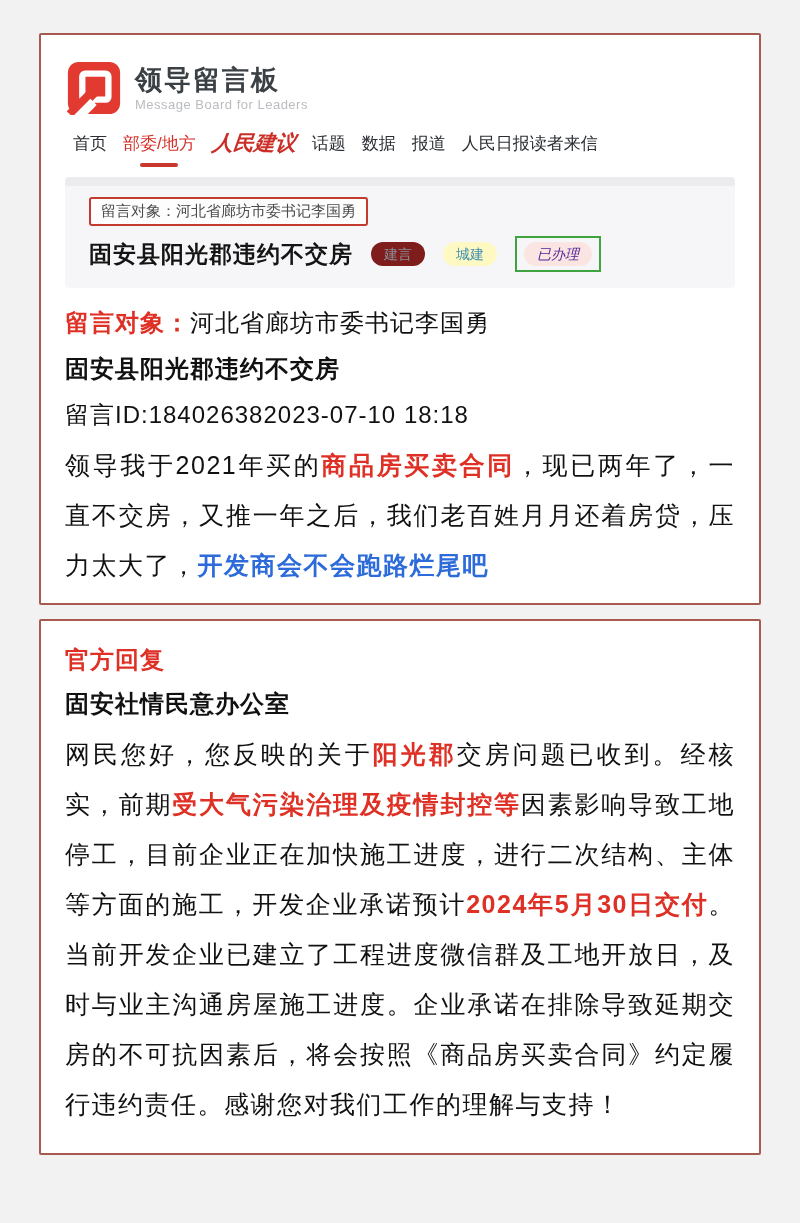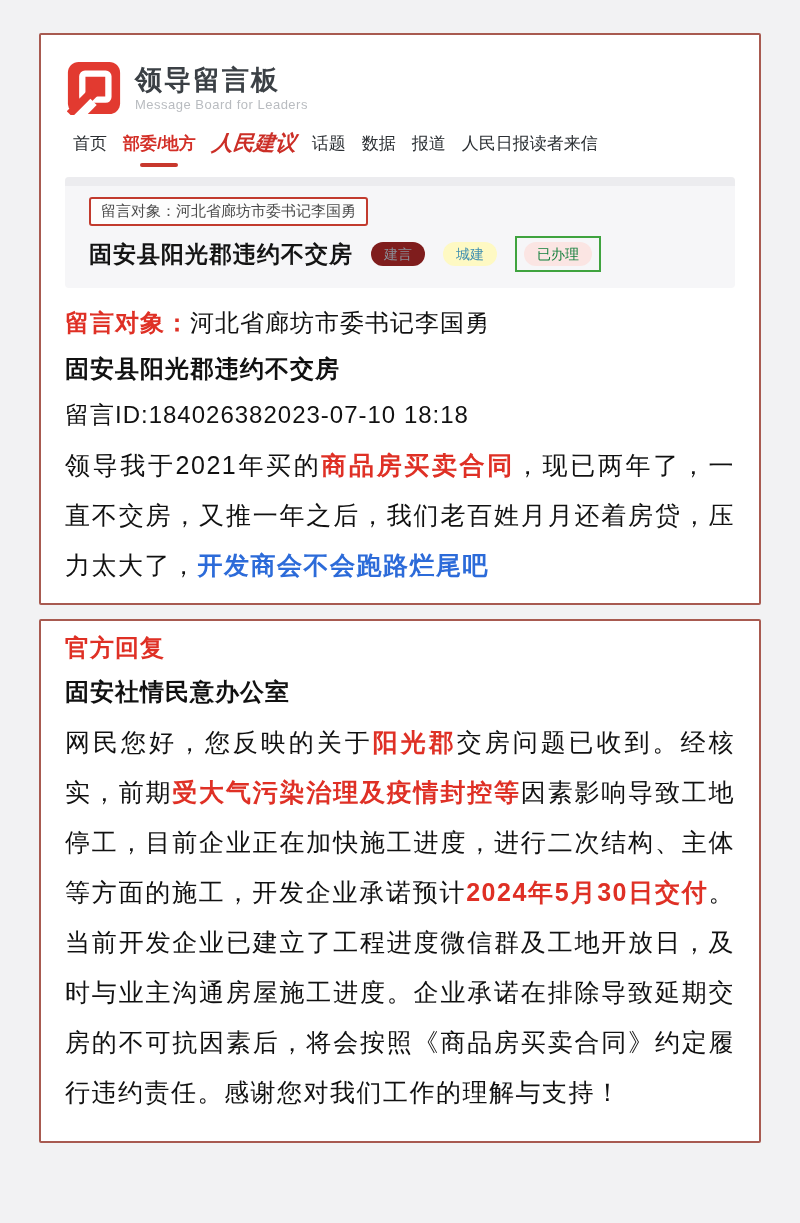--- a/index.html
+++ b/index.html
@@ -8,45 +8,45 @@
     background:#f2f2f3;
     font-family:"Liberation Sans","DejaVu Sans",sans-serif;
     color:#1b1b1b;
   }
   .card{
     width:722px;margin:0 auto;background:#fff;
     border:2px solid #a85a50;border-radius:2px;
     box-sizing:border-box;
   }
   .card-message{margin-top:33px;padding:20px 24px 12px 24px;}
-  .card-reply{margin-top:14px;padding:10px 24px 24px 24px;}
+  .card-reply{margin-top:14px;padding:22px 24px 24px 24px;}
 
   
   .brand-row{display:flex;align-items:center;gap:14px;margin:6px 0 14px 2px;}
   .logo-icon{width:54px;height:54px;flex:0 0 auto;}
   .logo-title{font-size:27px;font-weight:700;color:#3b4045;letter-spacing:2px;line-height:30px;}
   .logo-sub{font-size:13px;color:#b9bcc0;letter-spacing:.5px;margin-top:2px;}
 
   
   .nav{display:flex;align-items:center;gap:16px;margin:4px 0 14px 8px;font-size:17px;color:#2b2f33;}
   .nav-item{position:relative;cursor:pointer;padding-bottom:6px;}
-  .nav-item.active{color:#d32f27;font-weight:700;}
+  .nav-item.active{color:#d32f27;font-weight:400;}
   .nav-underline{position:absolute;left:50%;transform:translateX(-50%);bottom:-6px;width:38px;height:4px;border-radius:3px;background:#c8382d;}
   .nav-brand{color:#cb2e26;font-weight:700;font-style:italic;font-size:21px;font-family:"Liberation Serif","DejaVu Serif",serif;transform:skewX(-6deg);}
 
   
   .embed{background:#f6f6f8;border-radius:4px;padding:20px 16px 16px 24px;position:relative;}
   .embed-topstrip{position:absolute;top:0;left:0;right:0;height:9px;background:#ececef;border-radius:4px 4px 0 0;}
   .embed-label-box{display:inline-block;border:2px solid #c23b2e;border-radius:3px;padding:3px 10px;font-size:15px;color:#4a4a4a;background:#fdfdfd;}
   .embed-title-row{display:flex;align-items:center;margin-top:10px;gap:18px;}
   .embed-title{font-size:23px;font-weight:800;color:#141414;letter-spacing:1px;}
   .tag{display:inline-block;font-size:14px;border-radius:14px;padding:4px 13px;line-height:16px;}
   .tag-gray{background:#7f1d1d;color:#8a9099;}
   .tag-blue{background:#fef9c3;color:#3f8fb0;}
-  .tag-red{background:#fbe5e3;color:#15803d;}
+  .tag-red{background:#fbe5e3;color:#4c1d95;font-style:italic;}
   .tag-annot{display:inline-block;border:2px solid #3fa33f;padding:4px 7px;}
 
   
   .msg-block{margin-top:12px;}
   .msg-line{font-size:24px;line-height:46px;color:#111;letter-spacing:1px;}
   .bold{font-weight:700;}
   .red{color:#df3025;}
   .blue{color:#2c6bd9;font-family:Liberation Serif, serif;}
   .body-par{
     font-size:25px;line-height:50px;letter-spacing:1.5px;color:#111;

